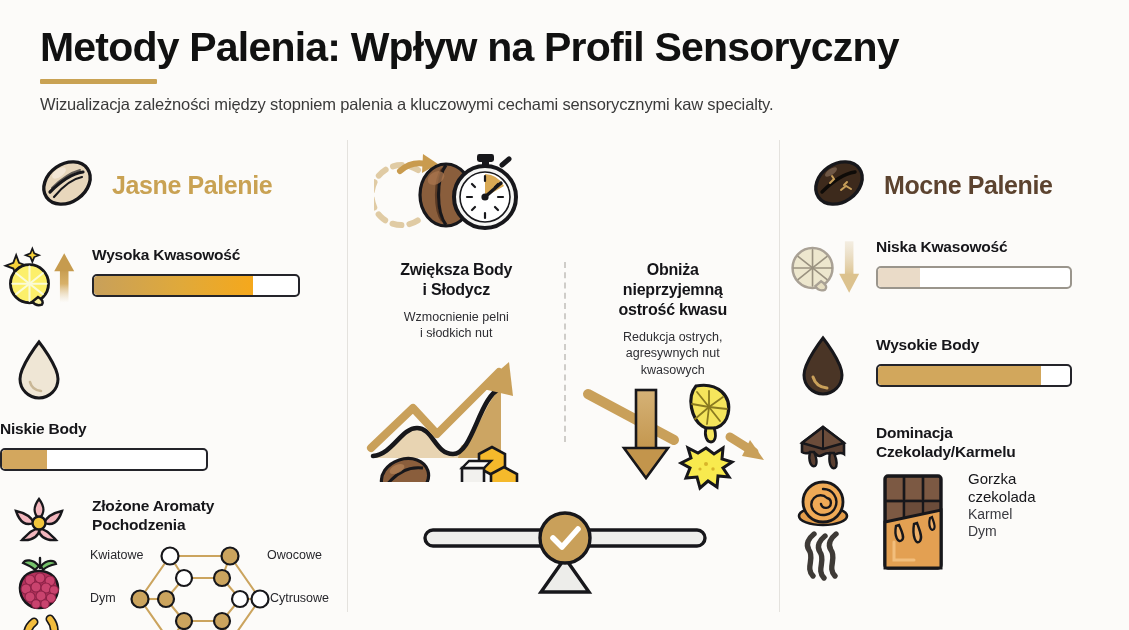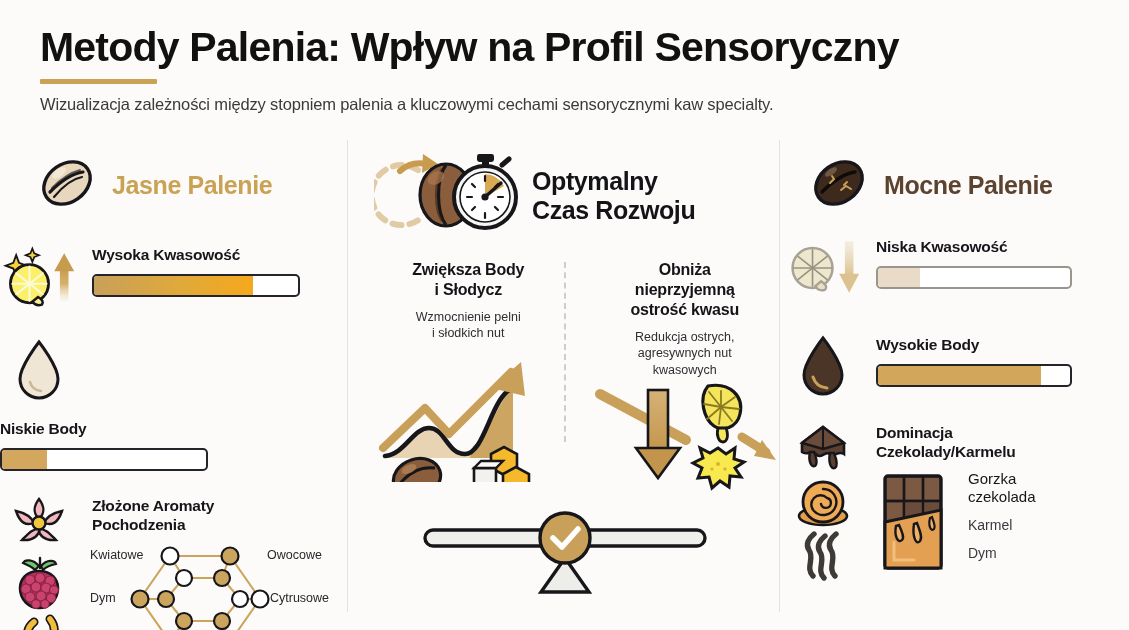--- a/index.html
+++ b/index.html
@@ -57,33 +57,33 @@
 
   
   .hex-wrap { position:relative; width:225px; height:115px; margin-top:7px; }
   .hex-label {
     position:absolute; font-size:12.5px; color:#27272C; white-space:nowrap;
   }
 
   
   #mid-head { display:flex; align-items:center; gap:10px; padding:10px 0 0 26px; }
   #mid-title { font-size:25px; font-weight:bold; color:#141418; line-height:1.15; letter-spacing:-0.4px; }
-  #mid-panels { display:flex; position:absolute; top:120px; left:12px; width:433px; }
+  #mid-panels { display:flex; position:absolute; top:120px; left:0; width:433px; }
   .mid-panel { width:50%; text-align:center; position:relative; }
   #mid-dash {
     position:absolute; left:216px; top:122px; width:0; height:180px;
     border-left:2px dashed #CFCDC9;
   }
   .mid-panel-title { font-size:16px; font-weight:bold; color:#141418; line-height:1.25; letter-spacing:-0.2px; }
   .mid-panel-sub { margin-top:9px; font-size:12.5px; color:#2E2E33; line-height:1.3; }
 
   
   .flavor-list { margin-left:12px; }
   .flavor-strong { font-size:15px; font-weight:normal; color:#16161A; line-height:1.18; }
-  .flavor-item { font-size:14px; color:#3A3A40; margin-top:12px; }
+  .flavor-item { font-size:14px; color:#3A3A40; margin-top:1px; }
 </style>
 </head>
 <body>
 
 <div id="header">
   <div id="page-title">Metody Palenia: Wpływ na Profil Sensoryczny</div>
   <div id="title-rule"></div>
   <div id="page-subtitle">Wizualizacja zależności między stopniem palenia a kluczowymi cechami sensorycznymi kaw specialty.</div>
 </div>
 
@@ -275,24 +275,20 @@
               <line x1="124" y1="47" x2="129" y2="47"></line>
             <line x1="98" y1="34" x2="101" y2="37"></line>
               <line x1="124" y1="34" x2="121" y2="37"></line>
             <line x1="98" y1="60" x2="101" y2="57"></line>
               <line x1="124" y1="60" x2="121" y2="57"></line>
           </g>
           <line x1="111" y1="47" x2="127" y2="33" stroke="#17171B" stroke-width="3.4" stroke-linecap="round"></line>
           <circle cx="111" cy="47" r="3.6" fill="#17171B"></circle>
         </svg>
       </span>
-      <span id="mid-title">
-        <span>Optymalny</span><br>
-        <span>Czas Rozwoju</span>
-      </span>
     </div>
 
     <div id="mid-dash"></div>
 
     <div id="mid-panels">
 
       <div class="mid-panel">
         <div class="mid-panel-title">
           <span>Zwiększa Body</span><br>
           <span>i Słodycz</span>

